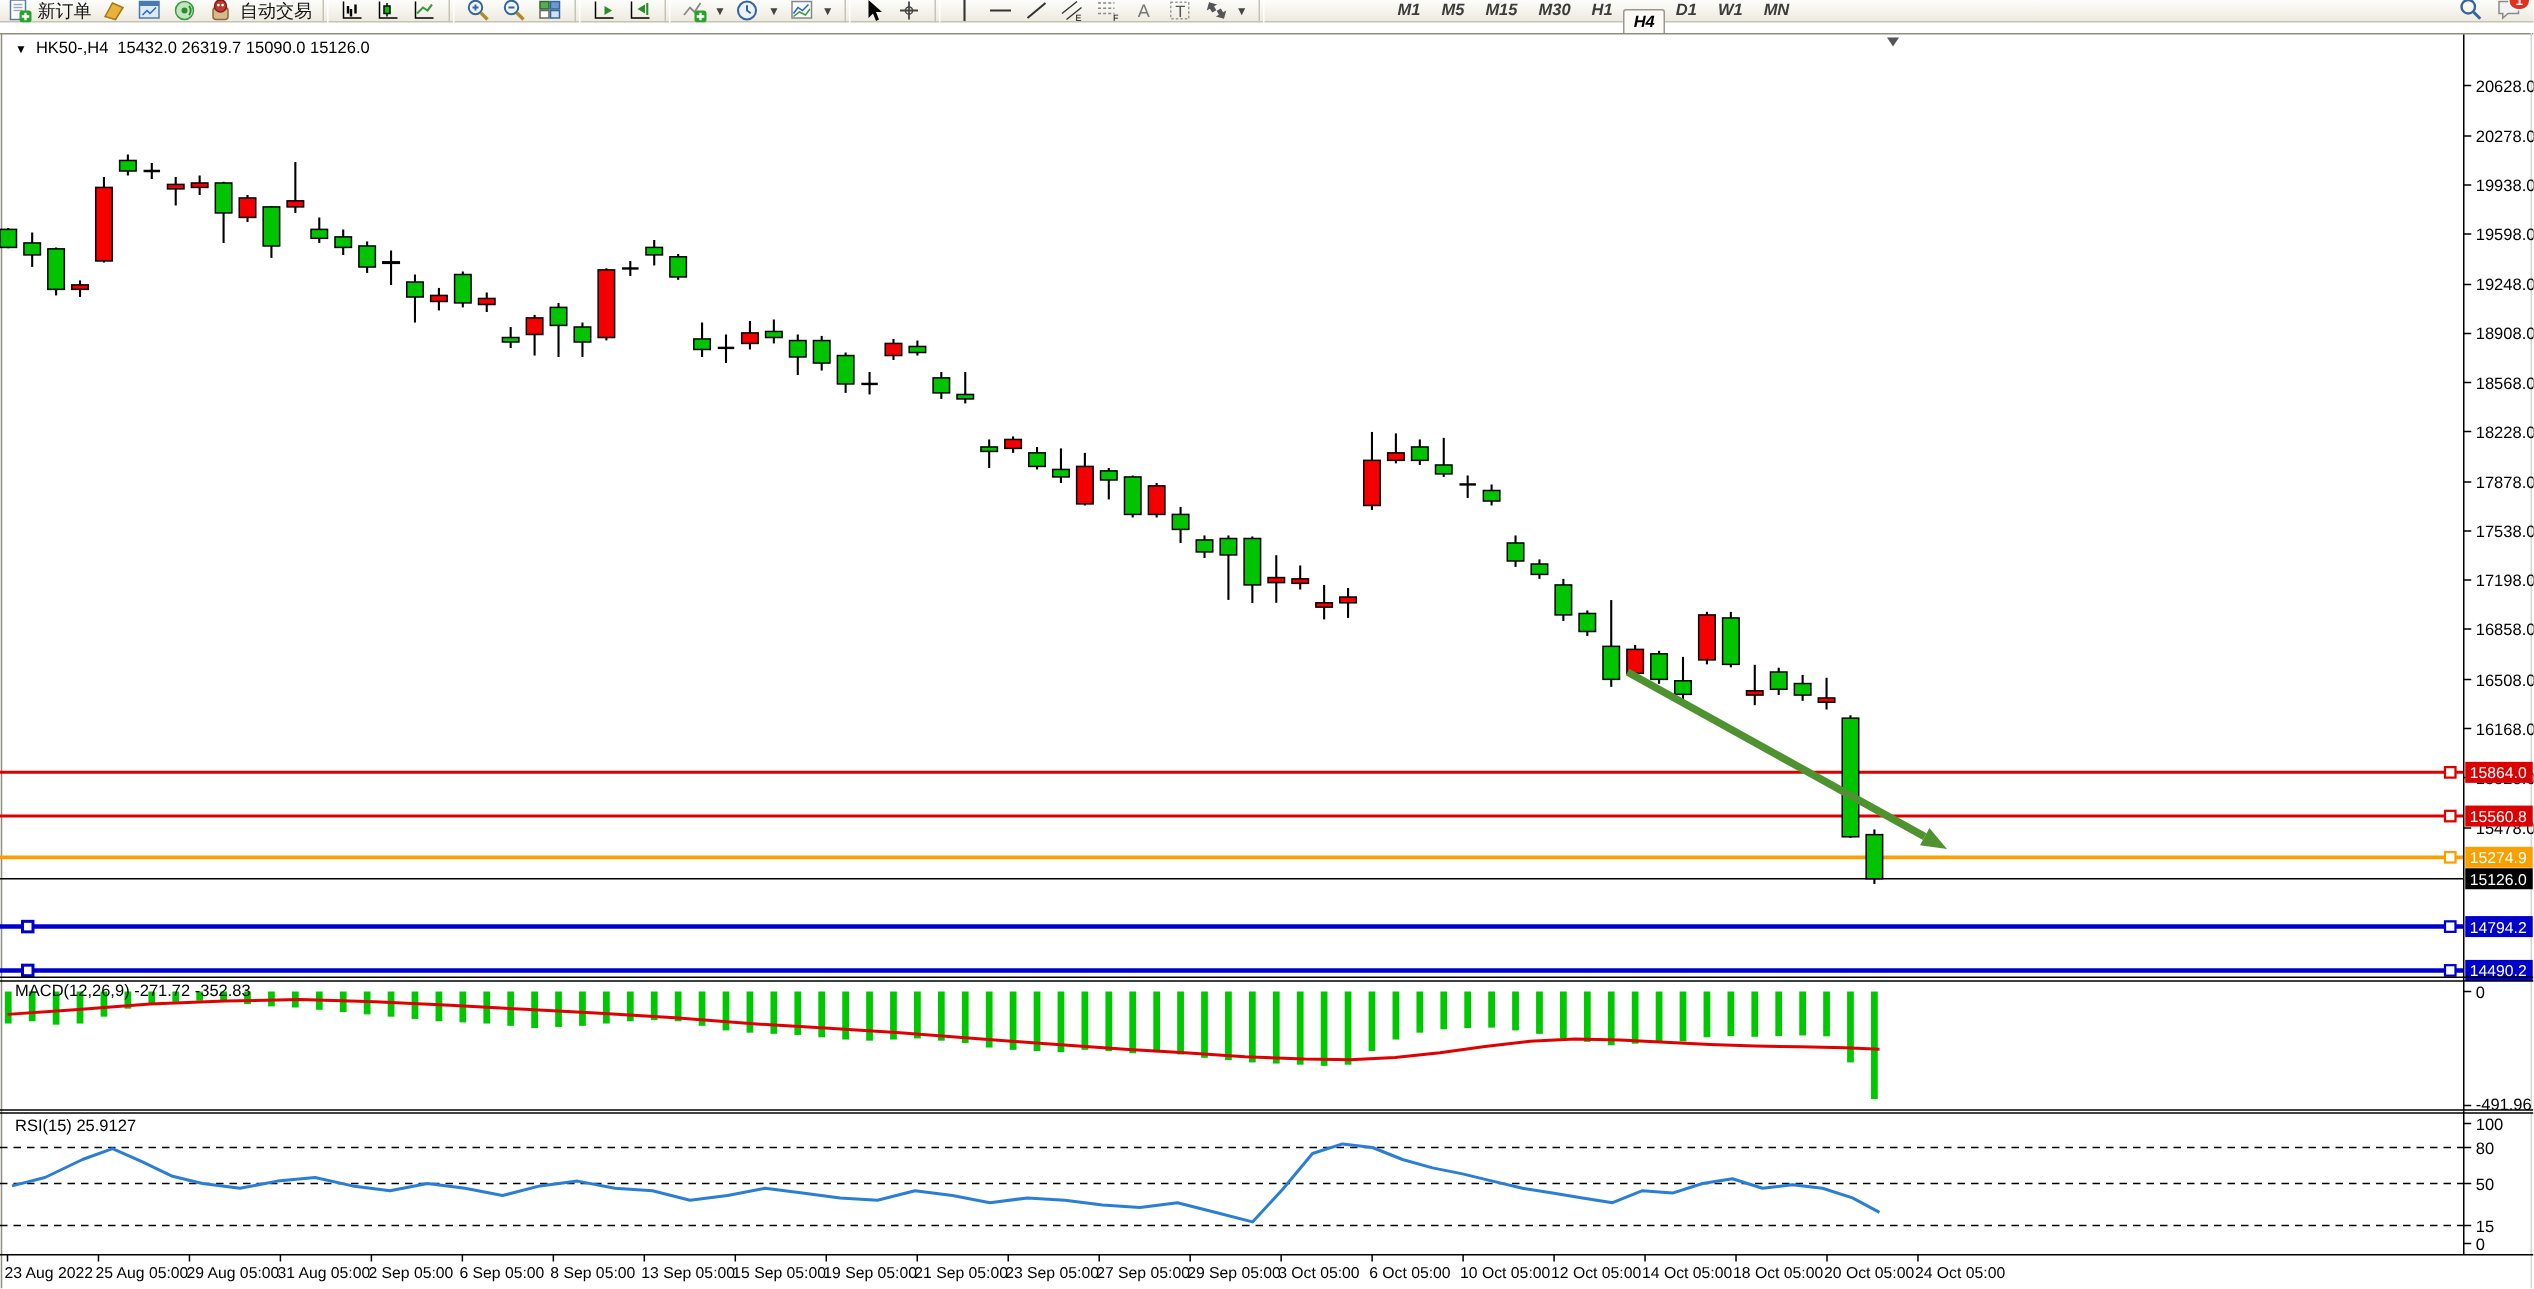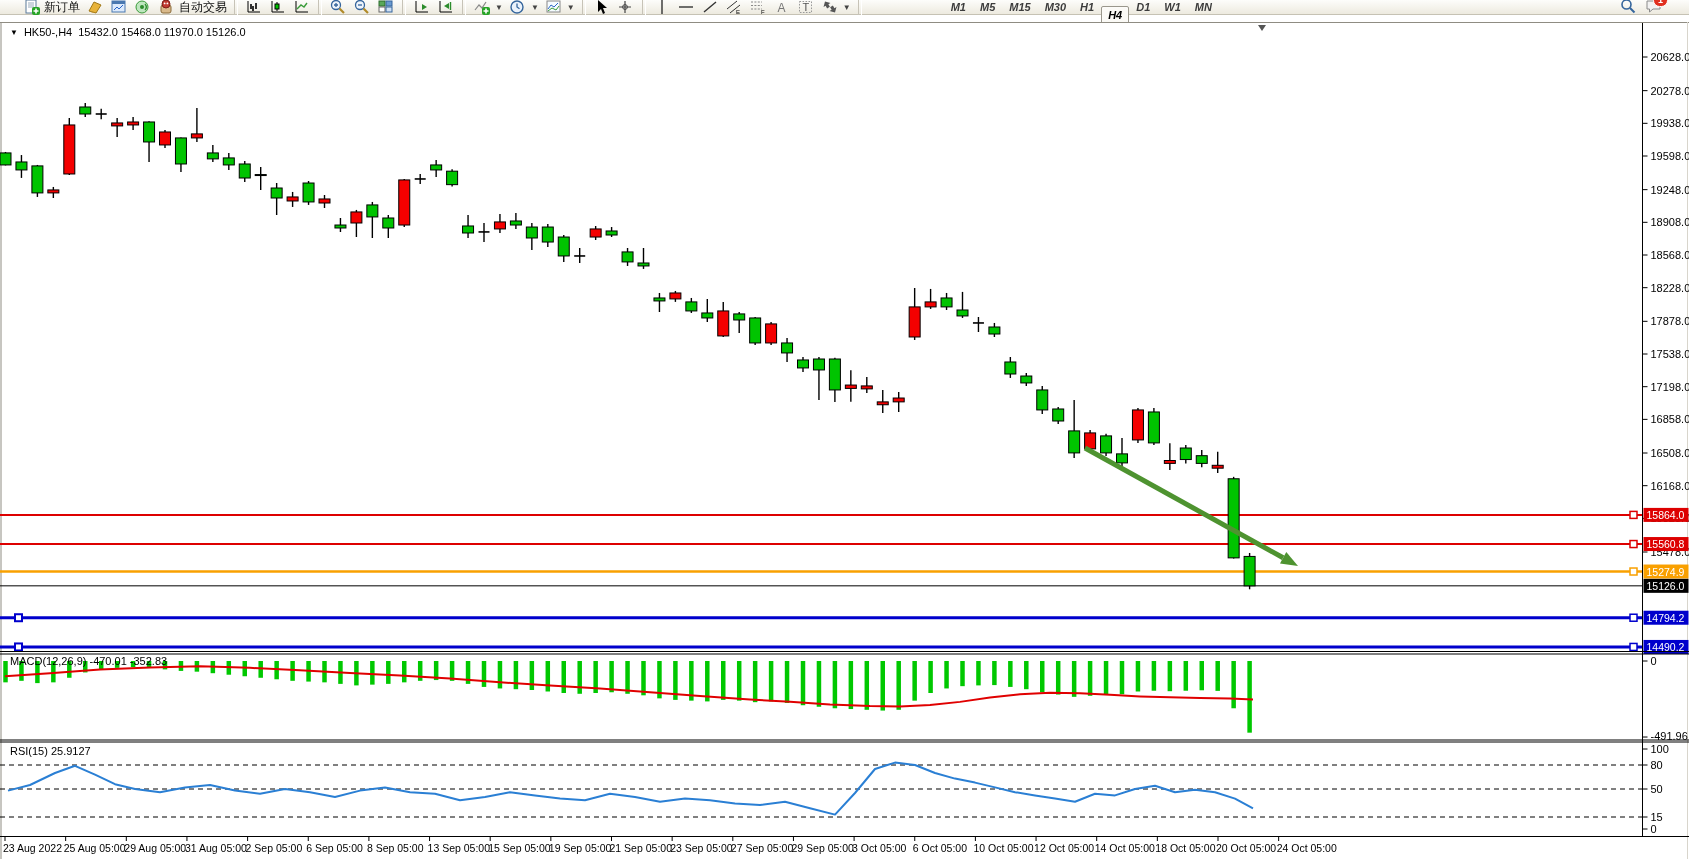--- a/index.html
+++ b/index.html
@@ -6,21 +6,21 @@
   body{
     width:1689px;height:859px;position:relative;overflow:hidden;
     background:#ffffff;font-family:"Liberation Sans",sans-serif;
     -webkit-font-smoothing:antialiased;
   }
   
   .toolbar{
     position:absolute;top:0;left:0;width:1689px;height:15px;
     background:linear-gradient(#fdfdfb,#edeadf);
     border-bottom:1px solid #c6c2b4;
-    display:flex;align-items:center;padding:0 20px;box-sizing:border-box;
+    display:flex;align-items:center;padding:0 1px;box-sizing:border-box;
     font-size:12px;color:#111;white-space:nowrap;
   }
   .tb-btn{display:flex;align-items:center;gap:3px;padding:1px 3px;height:18px;box-sizing:border-box;border-radius:2px;}
   .tb-sep{width:2px;height:15px;border-left:1px solid #c7c3b7;border-right:1px solid #ffffff;margin:0 4px;}
   .tb-ico{width:18px;height:16px;display:inline-block;}
   .tb-ico svg{display:block;}
   .caret{font-size:8px;color:#444;margin-left:1px;}
   .tf-group{display:flex;align-items:center;margin-left:78px;font-style:italic;}
   .tf{font-size:11px;font-weight:bold;color:#3c3c3c;padding:2px 6px;border:1px solid transparent;border-radius:2px;}
   .tf.active{background:#fbfaf6;border:1px solid #9a978c;color:#000;box-shadow:inset 0 0 2px #fff;margin-top:15px;}
@@ -856,16 +856,16 @@
     <text x="1034.05" y="852" font-size="10.5" fill="#000" font-family="Liberation Sans, sans-serif" text-anchor="start">12 Oct 05:00</text>
     <text x="1094.7" y="852" font-size="10.5" fill="#000" font-family="Liberation Sans, sans-serif" text-anchor="start">14 Oct 05:00</text>
     <text x="1155.35" y="852" font-size="10.5" fill="#000" font-family="Liberation Sans, sans-serif" text-anchor="start">18 Oct 05:00</text>
     <text x="1216" y="852" font-size="10.5" fill="#000" font-family="Liberation Sans, sans-serif" text-anchor="start">20 Oct 05:00</text>
     <text x="1276.6499999999999" y="852" font-size="10.5" fill="#000" font-family="Liberation Sans, sans-serif" text-anchor="start">24 Oct 05:00</text>
   </svg>
 
 <div class="ohlc-title">
   <span class="tri">▼</span>
   <span>HK50-,H4</span>
-  <span>15432.0 15468.0 11970.0 15126.0</span>
+  <span>15432.0 26319.7 15090.0 15126.0</span>
 </div>
-<div class="ind-label" id="macd-label">MACD(12,26,9) -470.01 -352.83</div>
+<div class="ind-label" id="macd-label">MACD(12,26,9) -271.72 -352.83</div>
 <div class="ind-label" id="rsi-label">RSI(15) 25.9127</div>
 
 </body></html>

